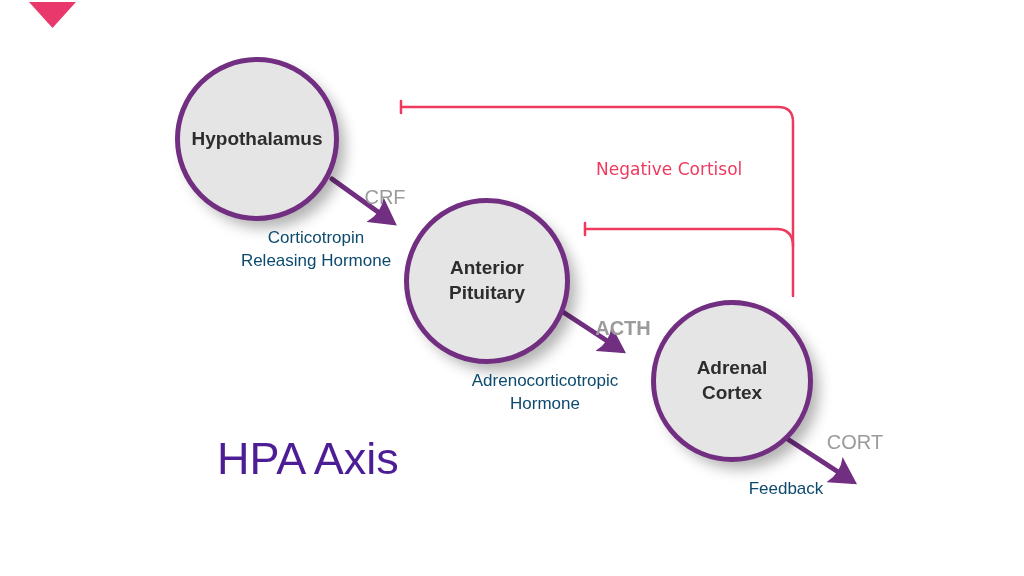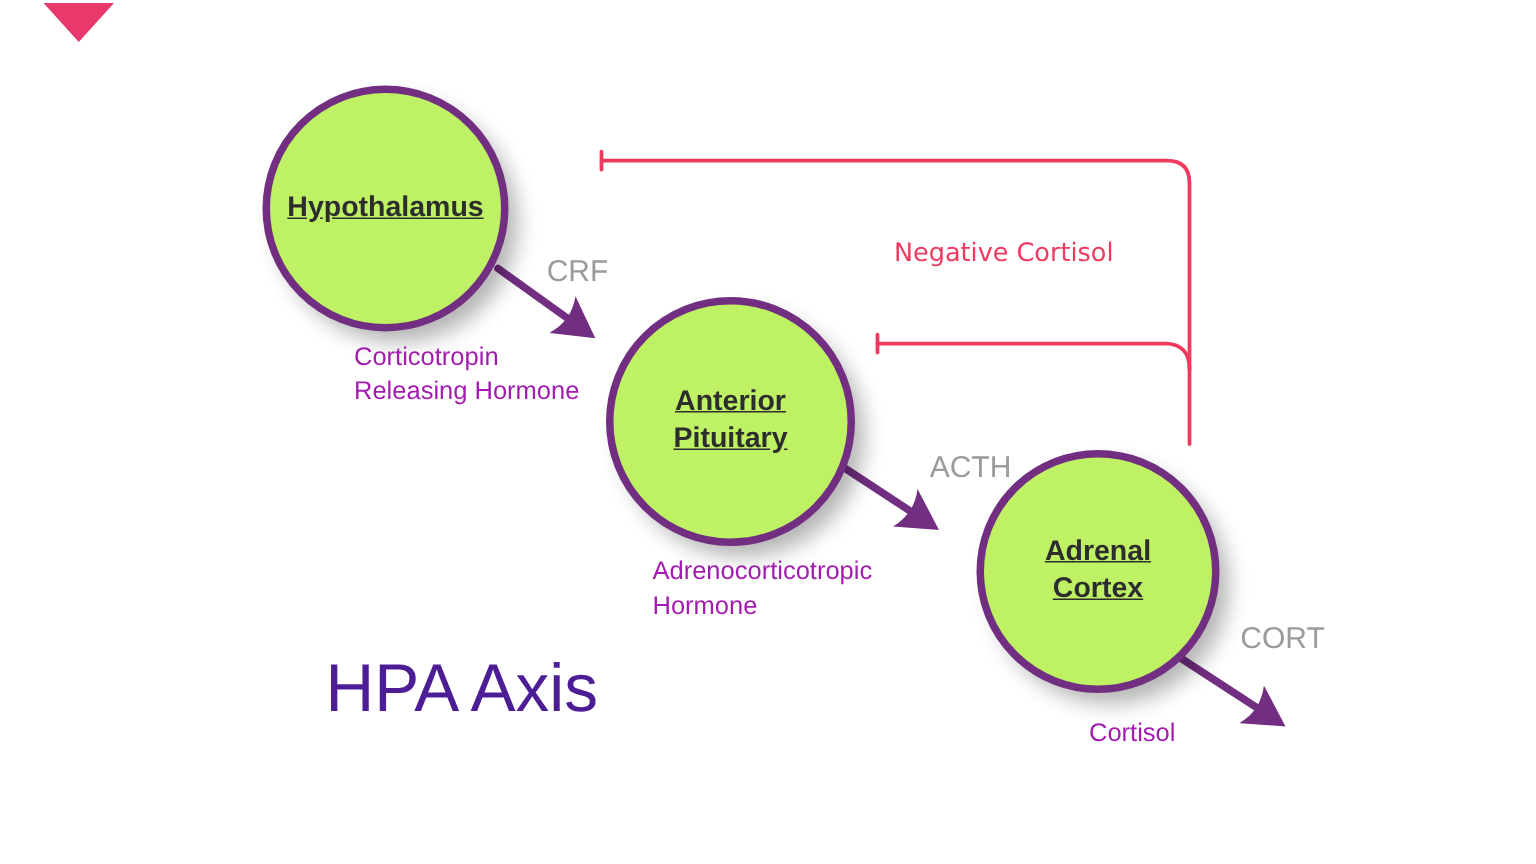--- a/index.html
+++ b/index.html
@@ -9,39 +9,39 @@
   }
   
   .corner-tri{
     position:absolute;left:29px;top:2px;width:47px;height:26px;
     background:#e9386b;
     clip-path:polygon(0 0,100% 0,50% 100%);
   }
   
   .node{
     position:absolute;border-radius:50%;
-    background:#bef264;border:5px solid #722e81;
+    background:#e5e5e5;border:5px solid #722e81;
     box-shadow:8px 9px 14px -2px rgba(0,0,0,0.30);
     display:flex;align-items:center;justify-content:center;
     text-align:center;font-weight:bold;color:#2d2d2d;
-    font-size:19px;line-height:1.3;box-sizing:border-box;text-decoration:underline;
+    font-size:19px;line-height:1.3;box-sizing:border-box;
   }
   #node-hypothalamus{left:175px;top:57px;width:164px;height:164px;}
   #node-anterior-pituitary{left:404px;top:198px;width:166px;height:166px;padding:0 24px;}
   #node-adrenal-cortex{left:651px;top:300px;width:162px;height:162px;padding:0 28px;}
   
   .abbr{
-    position:absolute;color:#9b9b9b;font-size:20px;text-align:center;
+    position:absolute;color:#9b9b9b;font-size:20px;text-align:center;margin-top:16px;
   }
   #abbr-crf{left:353px;top:170px;width:64px;}
-  #abbr-acth{left:608px;top:301px;width:78px;}
+  #abbr-acth{left:584px;top:301px;width:78px;font-weight:bold;}
   #abbr-cort{left:814px;top:415px;width:82px;}
   
   .full-name{
-    position:absolute;color:#a21caf;font-size:17px;line-height:23px;
+    position:absolute;color:#0c4a6e;font-size:17px;line-height:23px;text-align:center;
   }
   #full-crf{left:236px;top:226px;width:160px;}
   #full-acth{left:435px;top:369px;width:220px;}
   #full-cort{left:726px;top:477px;width:120px;}
   
   .feedback-label{
     position:absolute;left:596px;top:159px;
     color:#ee3a5e;font-size:17px;font-family:"DejaVu Sans",sans-serif;
   }
   
@@ -88,19 +88,19 @@
   <div class="node" id="node-adrenal-cortex">
     <span>Adrenal Cortex</span>
   </div>
 
   <div class="abbr" id="abbr-crf">CRF</div>
   <div class="abbr" id="abbr-acth">ACTH</div>
   <div class="abbr" id="abbr-cort">CORT</div>
 
   <div class="full-name" id="full-crf">Corticotropin Releasing Hormone</div>
   <div class="full-name" id="full-acth">Adrenocorticotropic Hormone</div>
-  <div class="full-name" id="full-cort">Cortisol</div>
+  <div class="full-name" id="full-cort">Feedback</div>
 
   <div class="feedback-label">Negative Cortisol</div>
 
   <div class="page-title">HPA Axis</div>
 
 </div>
 
 </body></html>

